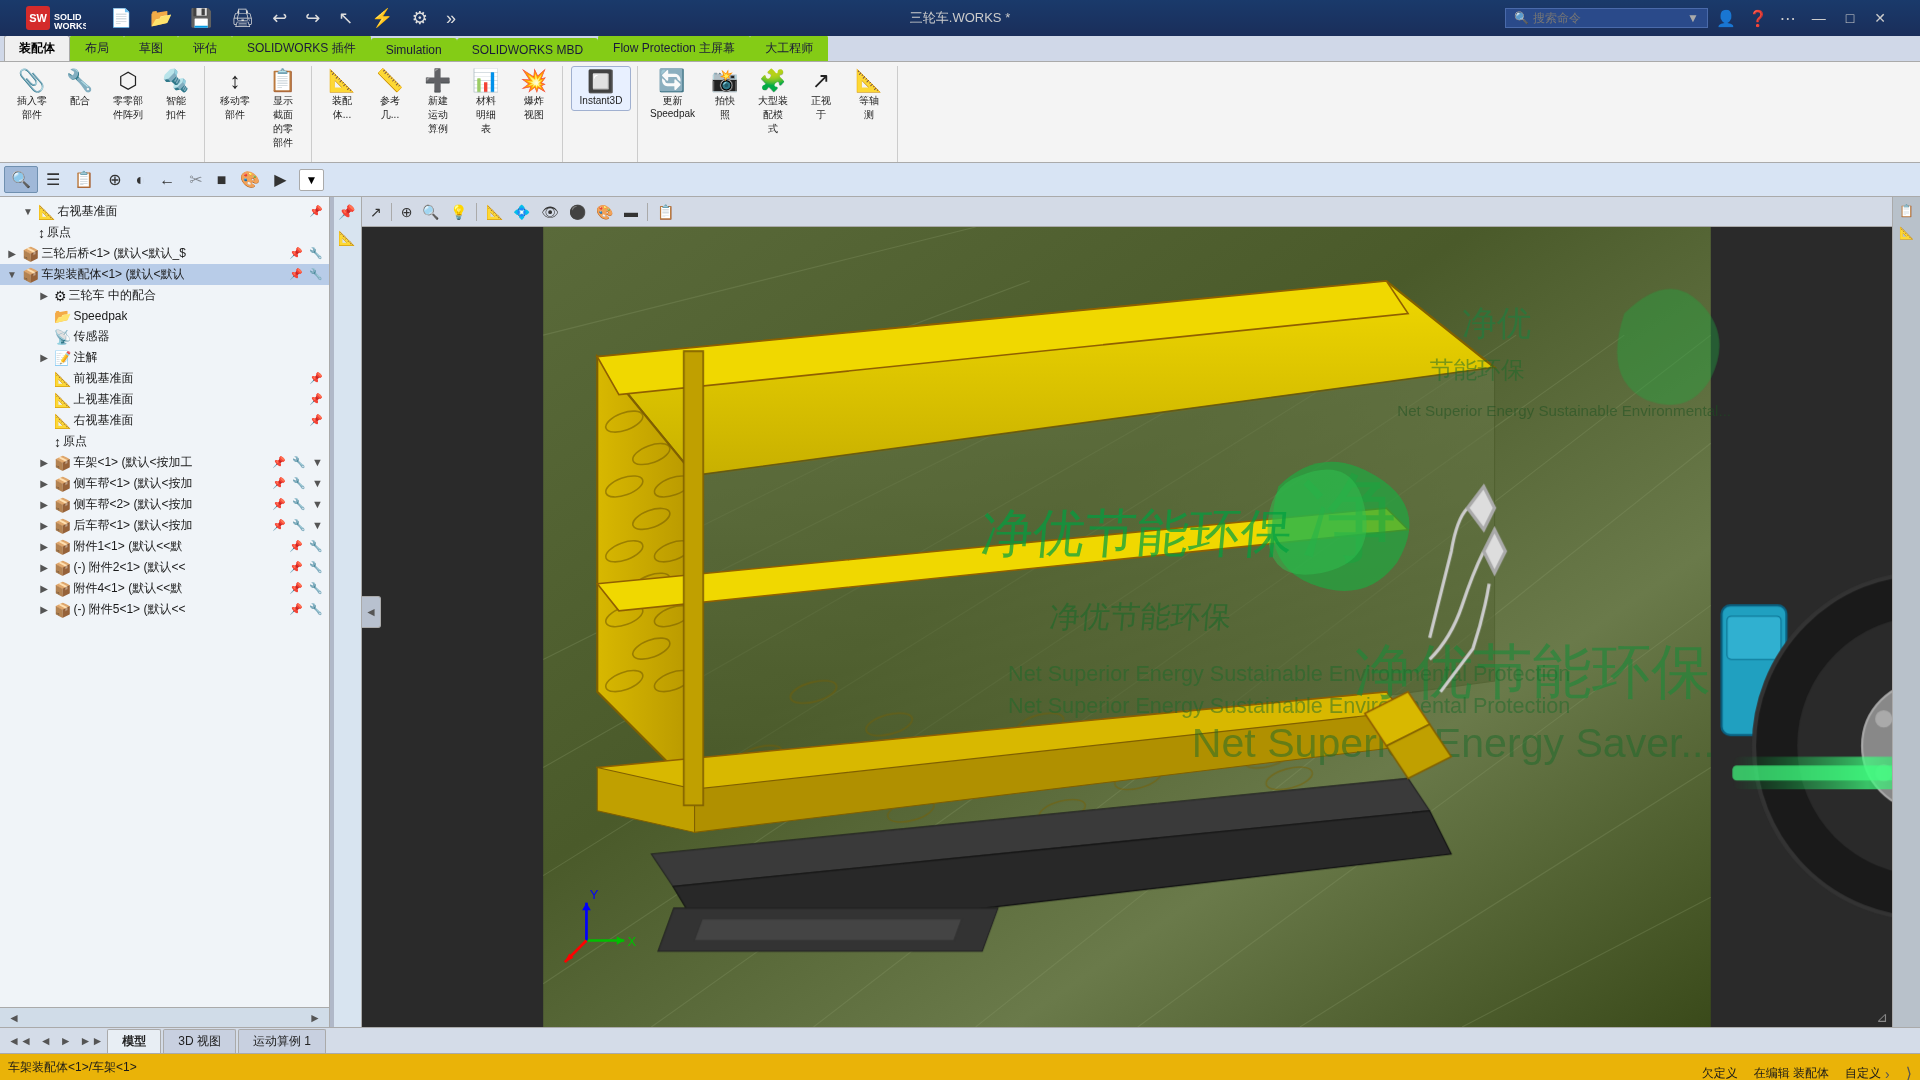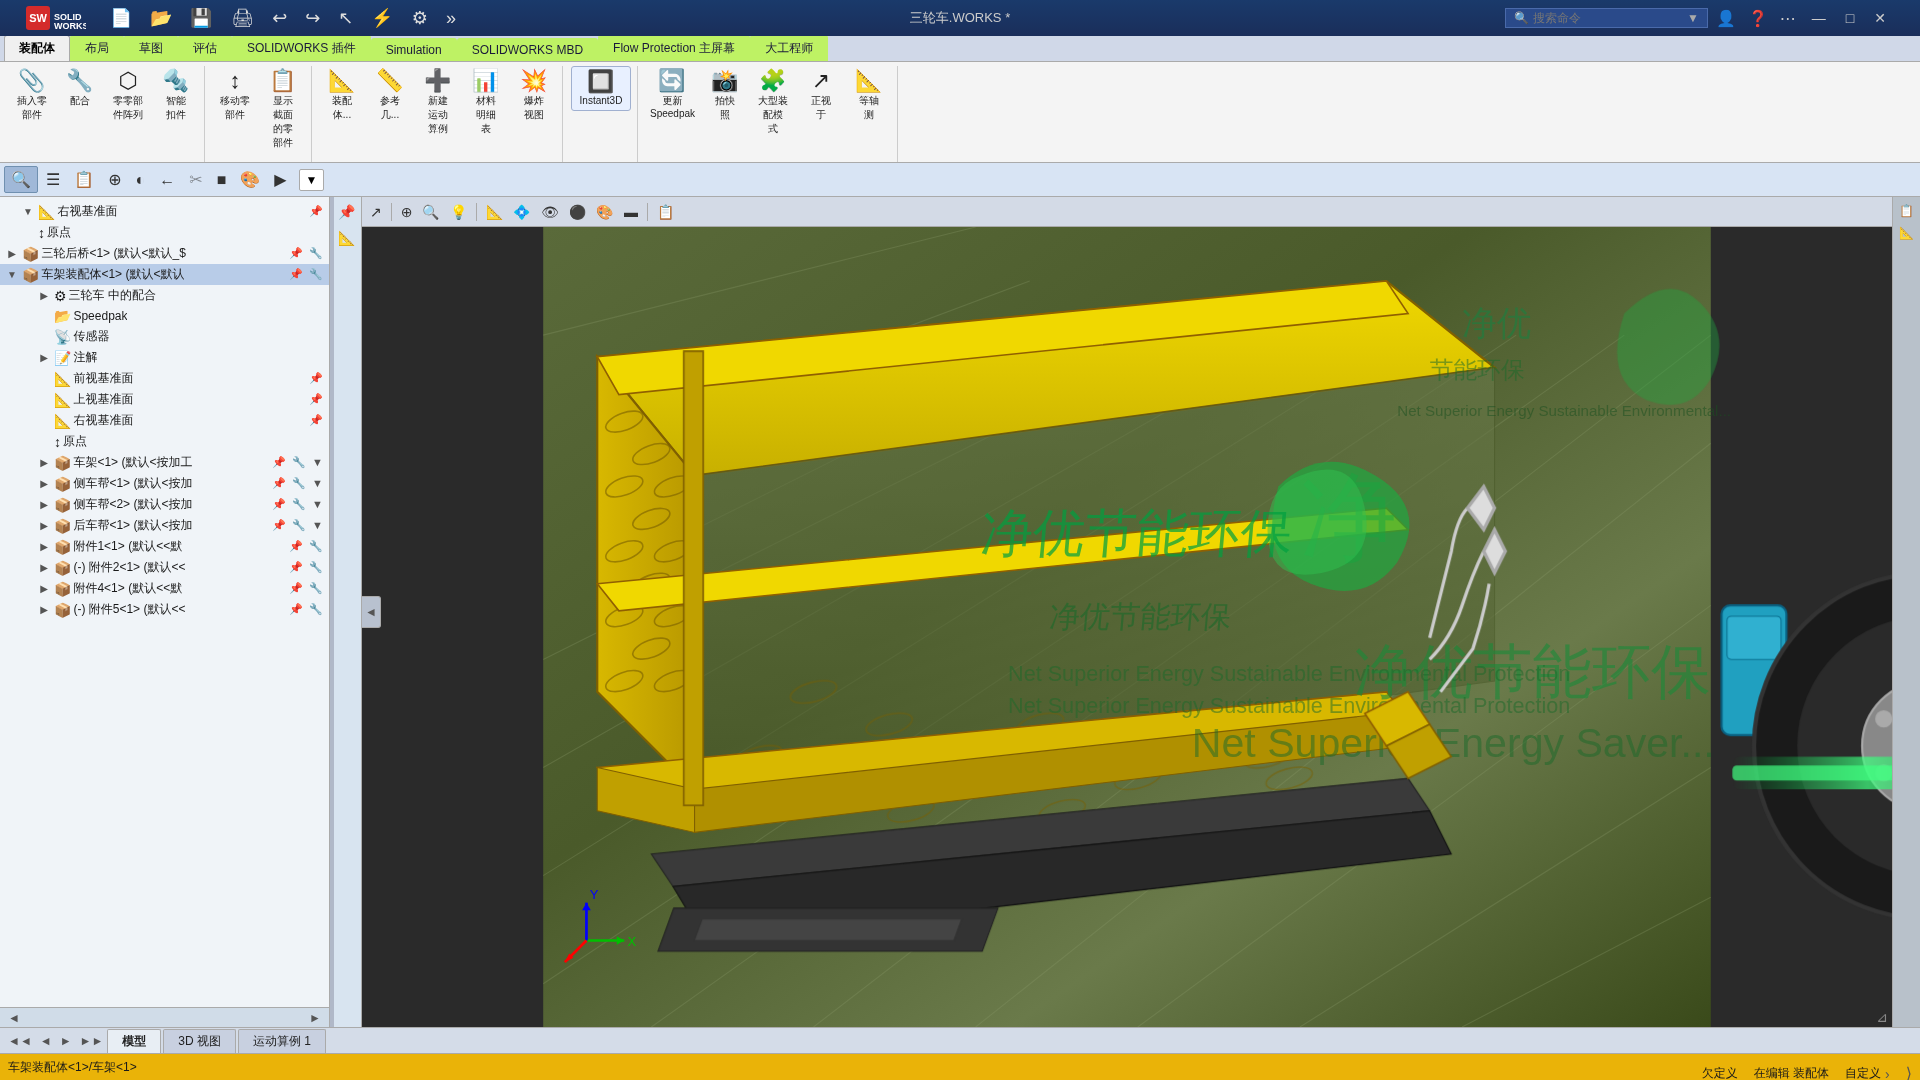--- a/index.html
+++ b/index.html
@@ -41,21 +41,21 @@
       border-bottom: 1px solid #aaa;
       padding: 0 4px;
     }
     .ribbon-tab {
       padding: 4px 14px;
       font-size: 12px;
       color: #1a1a3a;
       cursor: pointer;
       border: 1px solid transparent;
       border-bottom: none;
-      background: #bef264;
+      background: #84cc16;
       border-radius: 3px 3px 0 0;
     }
     .ribbon-tab.active {
       background: #f0f0f0;
       border-color: #aaa;
       color: #000;
       font-weight: bold;
     }
 
     #ribbon-content {

